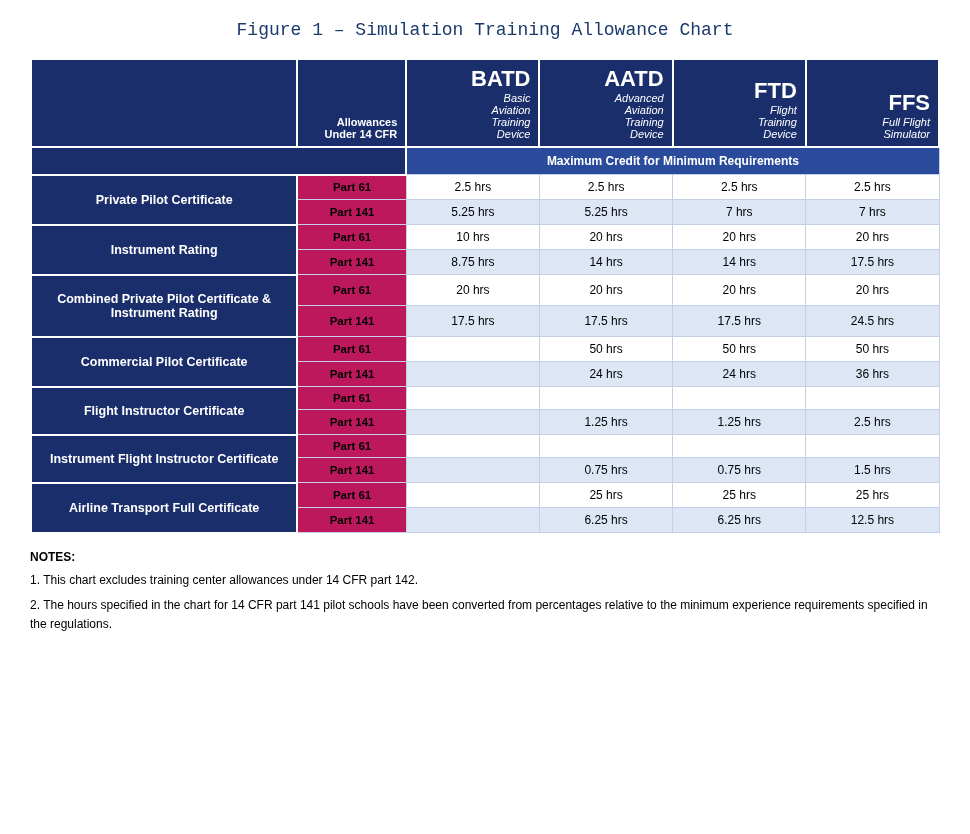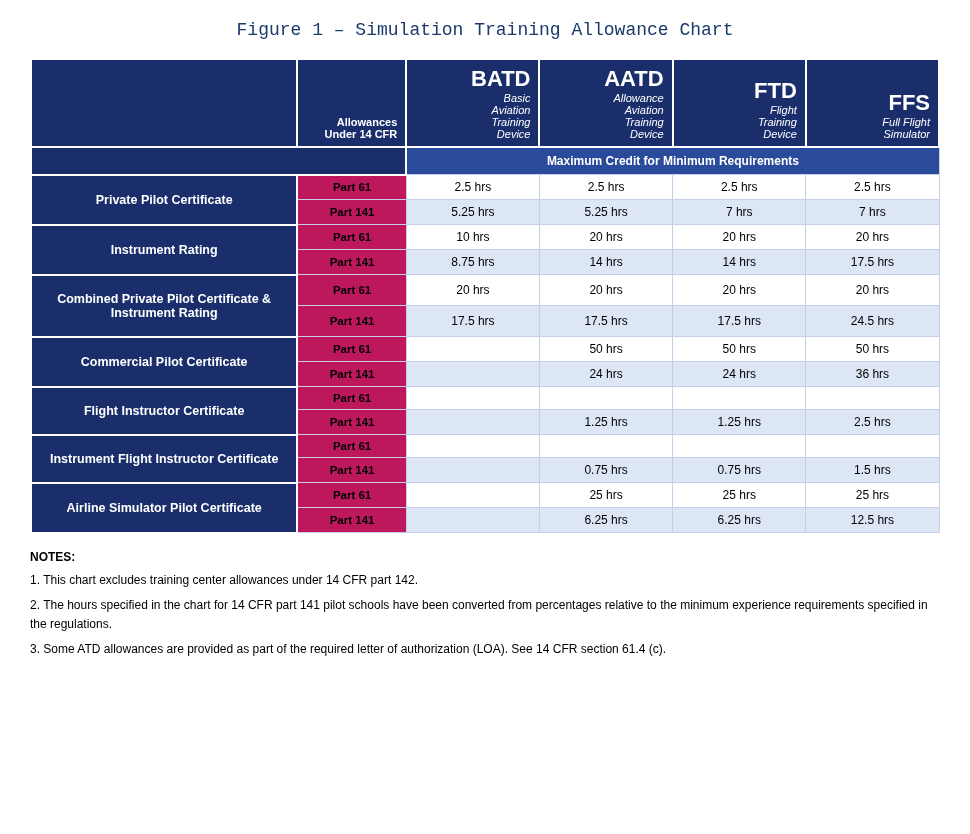--- a/index.html
+++ b/index.html
@@ -119,21 +119,21 @@
           <div class="sub" style="font-size:11px; font-style:italic; font-weight:normal;">
             <span>Basic</span><br>
             <span>Aviation</span><br>
             <span>Training</span><br>
             <span>Device</span>
           </div>
         </th>
         <th style="width:110px; border:2px solid #fff; vertical-align:bottom;">
           <div class="abbrev" style="font-size:22px; font-weight:bold;">AATD</div>
           <div class="sub" style="font-size:11px; font-style:italic; font-weight:normal;">
-            <span>Allowance</span><br>
+            <span>Advanced</span><br>
             <span>Aviation</span><br>
             <span>Training</span><br>
             <span>Device</span>
           </div>
         </th>
         <th style="width:110px; border:2px solid #fff; vertical-align:bottom;">
           <div class="abbrev" style="font-size:22px; font-weight:bold;">FTD</div>
           <div class="sub" style="font-size:11px; font-style:italic; font-weight:normal;">
             <span>Flight</span><br>
             <span>Training</span><br>
@@ -240,21 +240,21 @@
           <td class="value" style="text-align: center; border: 1px solid rgb(197, 207, 232); padding: 5px 8px; font-size: 12px; background: rgb(255, 255, 255);"></td>
         </tr>
         <tr class="part-row row-b">
           <td class="part-label" style="font-size: 11.5px; text-align: center; border: 1px solid rgb(197, 207, 232); padding: 5px 8px;">Part 141</td>
           <td class="value" style="text-align: center; border: 1px solid rgb(197, 207, 232); padding: 5px 8px; font-size: 12px; background: rgb(220, 230, 245);"></td>
           <td class="value" style="text-align: center; border: 1px solid rgb(197, 207, 232); padding: 5px 8px; font-size: 12px; background: rgb(220, 230, 245);">0.75 hrs</td>
           <td class="value" style="text-align: center; border: 1px solid rgb(197, 207, 232); padding: 5px 8px; font-size: 12px; background: rgb(220, 230, 245);">0.75 hrs</td>
           <td class="value" style="text-align: center; border: 1px solid rgb(197, 207, 232); padding: 5px 8px; font-size: 12px; background: rgb(220, 230, 245);">1.5 hrs</td>
         </tr>
         <tr class="part-row row-a">
-          <td rowspan="2" class="cert-label-cell" style="background: rgb(26, 46, 107); color: rgb(255, 255, 255); font-weight: bold; font-size: 12.5px; text-align: center; vertical-align: middle; padding: 8px 12px; border: 2px solid rgb(255, 255, 255);">Airline Simulator Pilot Certificate</td>
+          <td rowspan="2" class="cert-label-cell" style="background: rgb(26, 46, 107); color: rgb(255, 255, 255); font-weight: bold; font-size: 12.5px; text-align: center; vertical-align: middle; padding: 8px 12px; border: 2px solid rgb(255, 255, 255);">Airline Transport Full Certificate</td>
           <td class="part-label" style="font-size: 11.5px; text-align: center; border: 1px solid rgb(197, 207, 232); padding: 5px 8px;">Part 61</td>
           <td class="value" style="text-align: center; border: 1px solid rgb(197, 207, 232); padding: 5px 8px; font-size: 12px; background: rgb(255, 255, 255);"></td>
           <td class="value" style="text-align: center; border: 1px solid rgb(197, 207, 232); padding: 5px 8px; font-size: 12px; background: rgb(255, 255, 255);">25 hrs</td>
           <td class="value" style="text-align: center; border: 1px solid rgb(197, 207, 232); padding: 5px 8px; font-size: 12px; background: rgb(255, 255, 255);">25 hrs</td>
           <td class="value" style="text-align: center; border: 1px solid rgb(197, 207, 232); padding: 5px 8px; font-size: 12px; background: rgb(255, 255, 255);">25 hrs</td>
         </tr>
         <tr class="part-row row-b">
           <td class="part-label" style="font-size: 11.5px; text-align: center; border: 1px solid rgb(197, 207, 232); padding: 5px 8px;">Part 141</td>
           <td class="value" style="text-align: center; border: 1px solid rgb(197, 207, 232); padding: 5px 8px; font-size: 12px; background: rgb(220, 230, 245);"></td>
           <td class="value" style="text-align: center; border: 1px solid rgb(197, 207, 232); padding: 5px 8px; font-size: 12px; background: rgb(220, 230, 245);">6.25 hrs</td>
@@ -263,15 +263,14 @@
         </tr>
       </tbody>
   </table>
 </div>
 
 <div class="notes-section">
   <div class="notes-label">NOTES:</div>
   <div id="notes-items">
       <p>1. This chart excludes training center allowances under 14 CFR part 142.</p>
       <p>2. The hours specified in the chart for 14 CFR part 141 pilot schools have been converted from percentages relative to the minimum experience requirements specified in the regulations.</p>
-      <p>3. Some ATD allowances are provided as part of the required letter of authorization (LOA). See 14 CFR section 61.4 (c).</p>
     </div>
 </div>
 
 </body></html>

